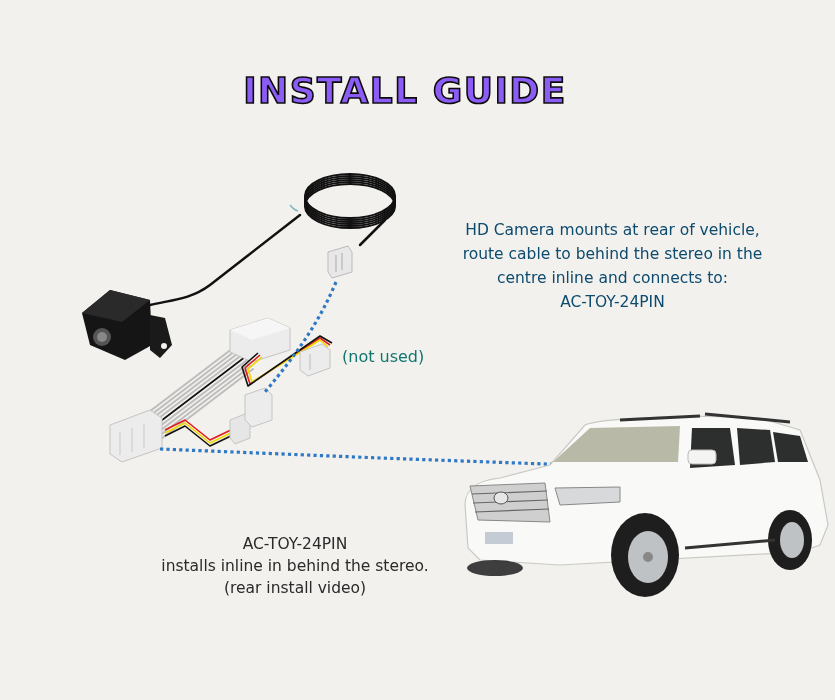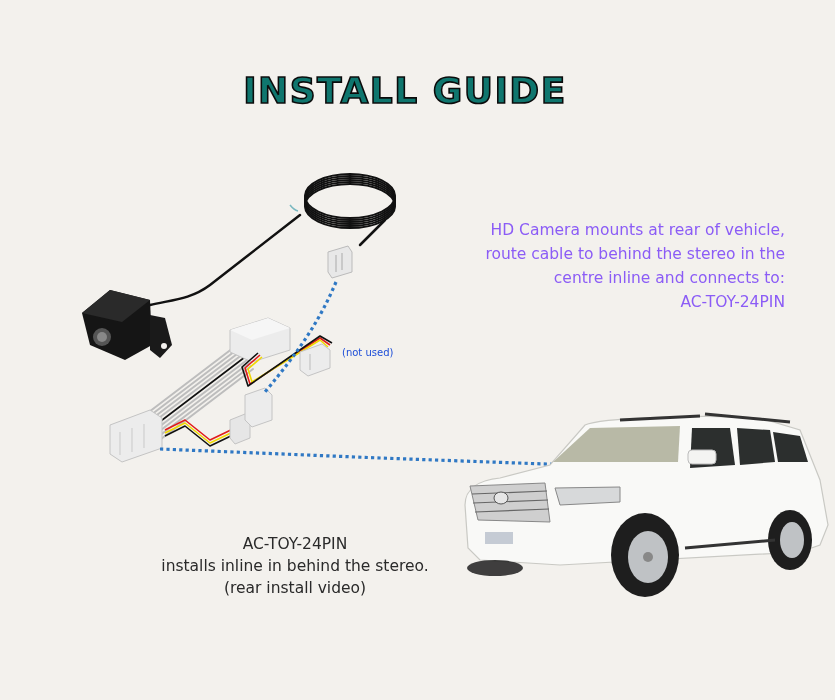--- a/index.html
+++ b/index.html
@@ -12,45 +12,45 @@
     color: #222;
   }
   .title {
     position: absolute;
     left: 0; width: 810px; top: 70px;
     text-align: center;
     font-family: "DejaVu Sans", sans-serif;
     font-weight: 900;
     font-size: 36px;
     letter-spacing: 1.5px;
-    color: #0f766e;
+    color: #8b5cf6;
     -webkit-text-stroke: 1.6px #0b0b0b;
   }
   .desc-top {
     position: absolute;
     left: 440px; width: 345px; top: 218px;
-    text-align: right;
+    text-align: center;
     font-size: 15.5px;
     line-height: 24px;
-    color: #8b5cf6;
+    color: #0c4a6e;
   }
   .desc-top div, .desc-bottom div { white-space: nowrap; }
   .desc-bottom {
     position: absolute;
     left: 145px; width: 300px; top: 533px;
     text-align: center;
     font-size: 15.5px;
     line-height: 22px;
     color: #2a2a2a;
   }
   .not-used {
     position: absolute;
     left: 342px; top: 347px;
-    font-size: 10px;
-    color: #1d4ed8;
+    font-size: 16px;
+    color: #0f766e;
   }
   svg.layer { position: absolute; left: 0; top: 0; }
 </style>
 </head>
 <body>
 
 <div class="title">INSTALL GUIDE</div>
 
 <svg class="layer" width="835" height="700" viewBox="0 0 835 700">
 

